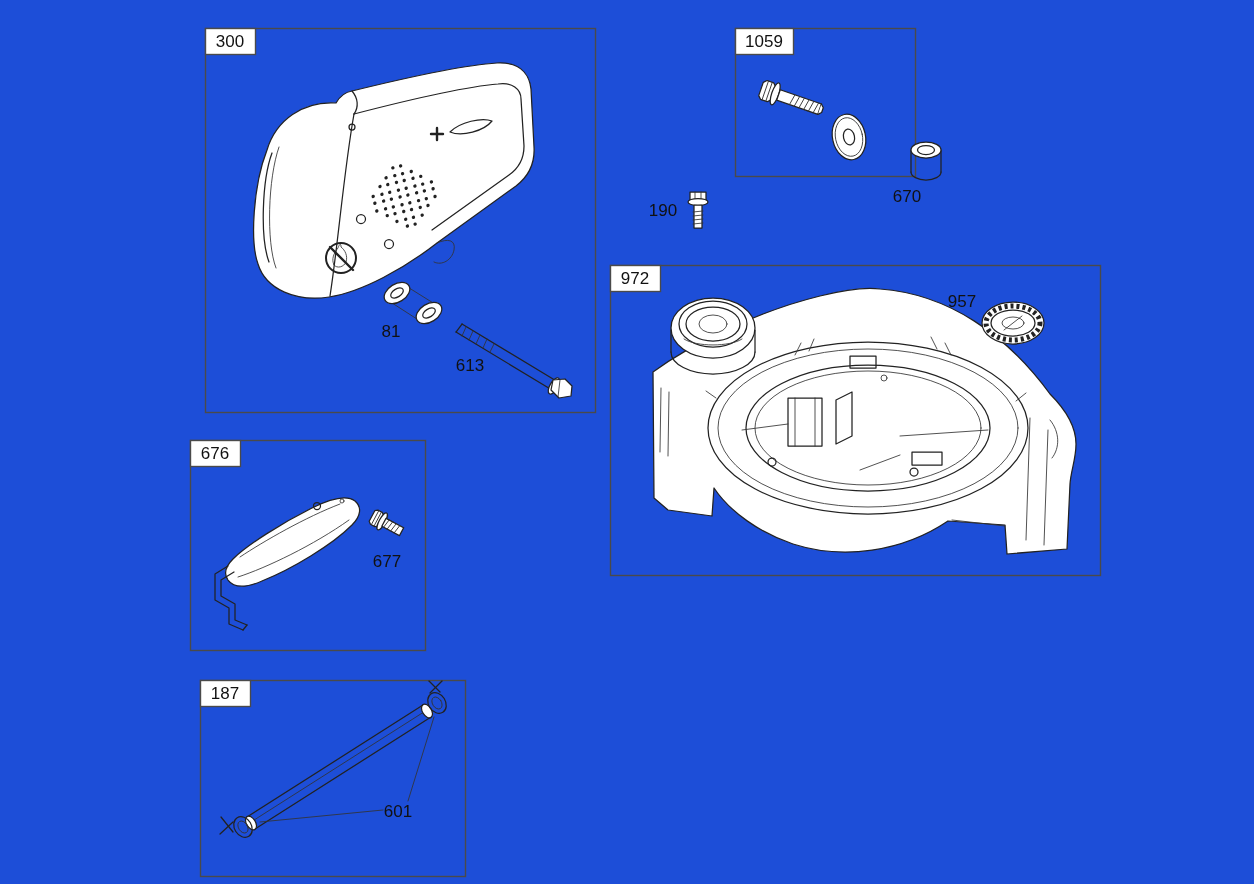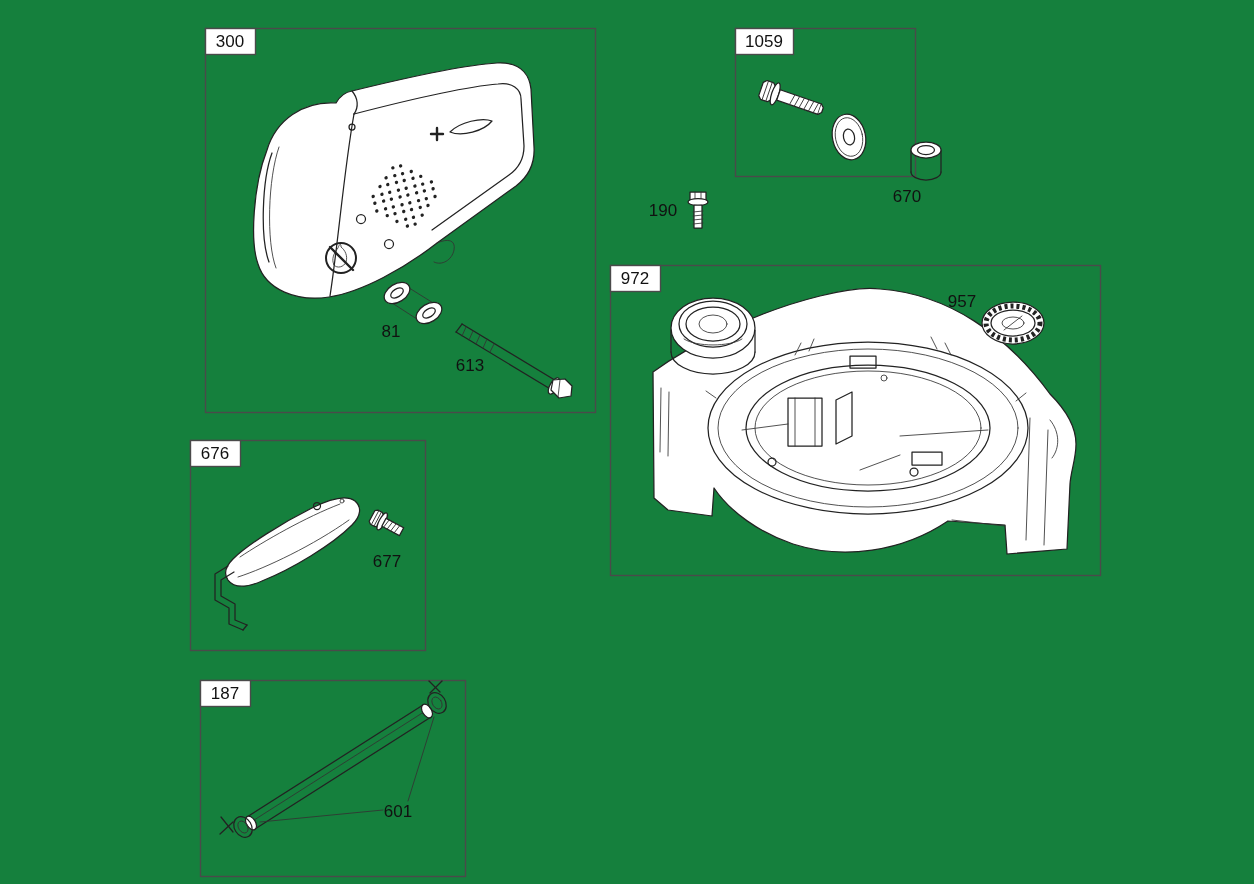--- a/index.html
+++ b/index.html
@@ -1,19 +1,19 @@
 <!DOCTYPE html>
 <html><head>
 <meta charset="utf-8">
 <style>
   html,body{margin:0;padding:0;background:#ffffff;}
   .canvas{
     position:relative;
     width:1254px;height:884px;
-    background:#15803d;
+    background:#1d4ed8;
     font-family:"Liberation Sans","DejaVu Sans",sans-serif;
     overflow:hidden;
   }
   svg{display:block;}
   text{
     font-family:"Liberation Sans","DejaVu Sans",sans-serif;
     font-size:17px;
     fill:#111111;
   }
   .box{fill:none;stroke:#4a4a4a;stroke-width:1.4;}

